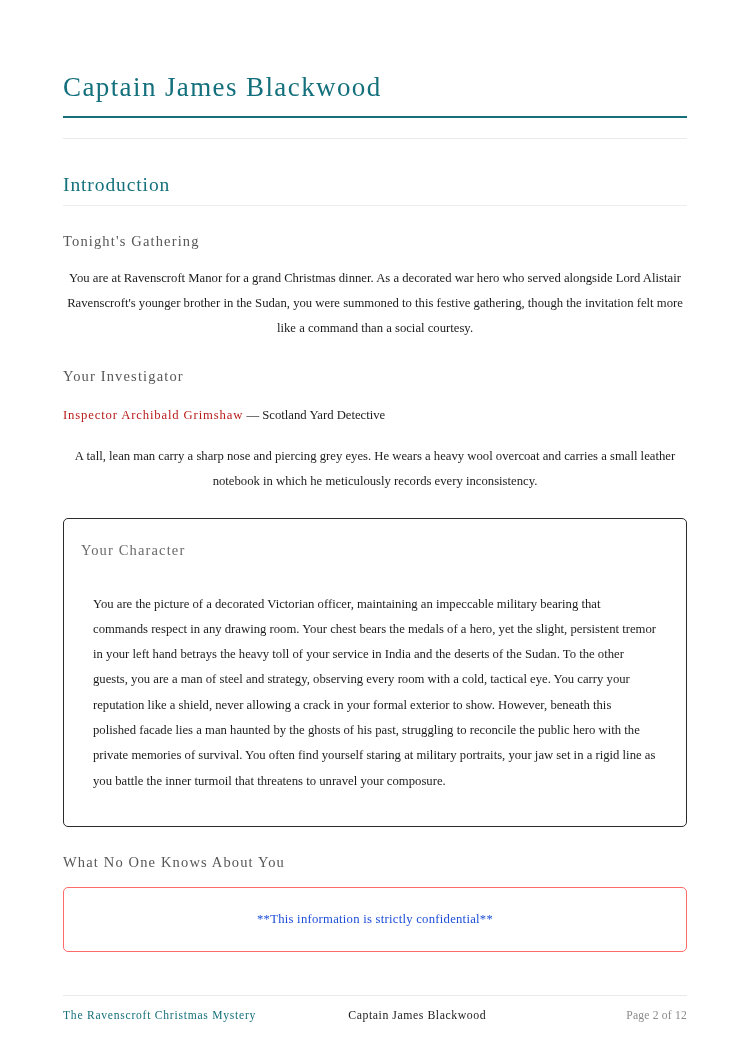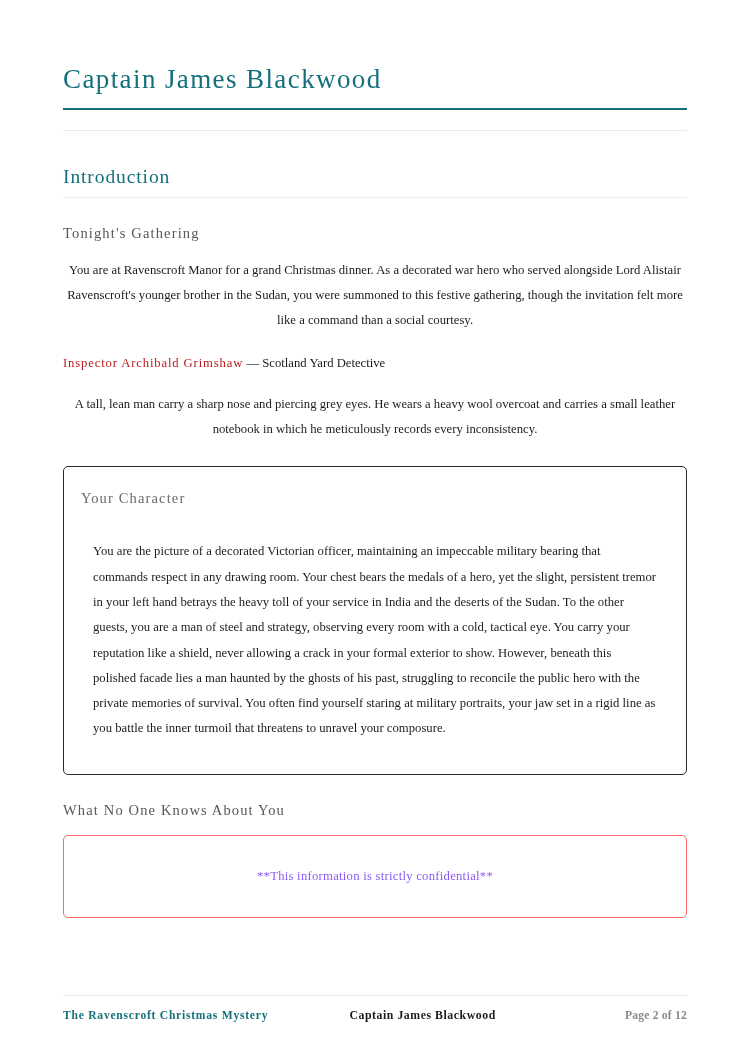--- a/index.html
+++ b/index.html
@@ -14,21 +14,21 @@
     font-family: "Liberation Serif", "DejaVu Serif", serif;
     color: #1a1a1a;
     overflow: hidden;
   }
   .page {
     position: absolute;
     left: 0; top: 0;
     width: 750px;
     height: 1041px;
     box-sizing: border-box;
-    padding: 8px 63px;
+    padding: 16px 63px;
   }
   
   .doc-title {
     margin: 0;
     padding-top: 55px;
     font-size: 27px;
     font-weight: normal;
     letter-spacing: 1.4px;
     color: #14707c;
     line-height: 1.25;
@@ -116,42 +116,41 @@
   
   .confidential-box {
     margin-top: 16px;
     border: 1.5px solid #ff6b6b;
     border-radius: 5px;
     padding: 14px 16px;
     box-sizing: border-box;
     text-align: center;
   }
   .confidential-text {
-    margin: 16px;
+    margin: 7px;
     font-size: 12.7px;
     line-height: 21px;
-    color: #8b5cf6;
+    color: #1d4ed8;
     letter-spacing: 0.25px;
   }
   
   .footer {
     position: absolute;
     left: 63px;
     right: 63px;
     bottom: 18px;
   }
   .footer-rule {
     height: 0;
     border-top: 1.5px solid #e9e9e9;
   }
   .footer-row {
     display: flex;
     align-items: baseline;
     padding-top: 12px;
-    font-weight: bold;
   }
   .footer-left {
     flex: 0 0 auto;
     font-size: 11.6px;
     color: #16707b;
     letter-spacing: 0.75px;
   }
   .footer-center {
     flex: 1 1 auto;
     text-align: center;
@@ -176,20 +175,21 @@
 
   <div class="rule-accent"></div>
   <div class="rule-light"></div>
 
   <h2 class="section-heading">Introduction</h2>
   <div class="rule-subtle"></div>
 
   <h3 class="sub-heading">Tonight's Gathering</h3>
   <p class="body-text">You are at Ravenscroft Manor for a grand Christmas dinner. As a decorated war hero who served alongside Lord Alistair Ravenscroft's younger brother in the Sudan, you were summoned to this festive gathering, though the invitation felt more like a command than a social courtesy.</p>
 
+  <h3 class="sub-heading">Your Investigator</h3>
 
   <p class="investigator-line">
     <span class="investigator-name">Inspector Archibald Grimshaw</span><span class="investigator-role"> — </span><span class="investigator-role">Scotland Yard Detective</span>
   </p>
 
   <p class="body-text">A tall, lean man carry a sharp nose and piercing grey eyes. He wears a heavy wool overcoat and carries a small leather notebook in which he meticulously records every inconsistency.</p>
 
   <div class="character-box">
     <h3 class="character-box-heading">Your Character</h3>
     <p class="character-box-text">You are the picture of a decorated Victorian officer, maintaining an impeccable military bearing that commands respect in any drawing room. Your chest bears the medals of a hero, yet the slight, persistent tremor in your left hand betrays the heavy toll of your service in India and the deserts of the Sudan. To the other guests, you are a man of steel and strategy, observing every room with a cold, tactical eye. You carry your reputation like a shield, never allowing a crack in your formal exterior to show. However, beneath this polished facade lies a man haunted by the ghosts of his past, struggling to reconcile the public hero with the private memories of survival. You often find yourself staring at military portraits, your jaw set in a rigid line as you battle the inner turmoil that threatens to unravel your composure.</p>

